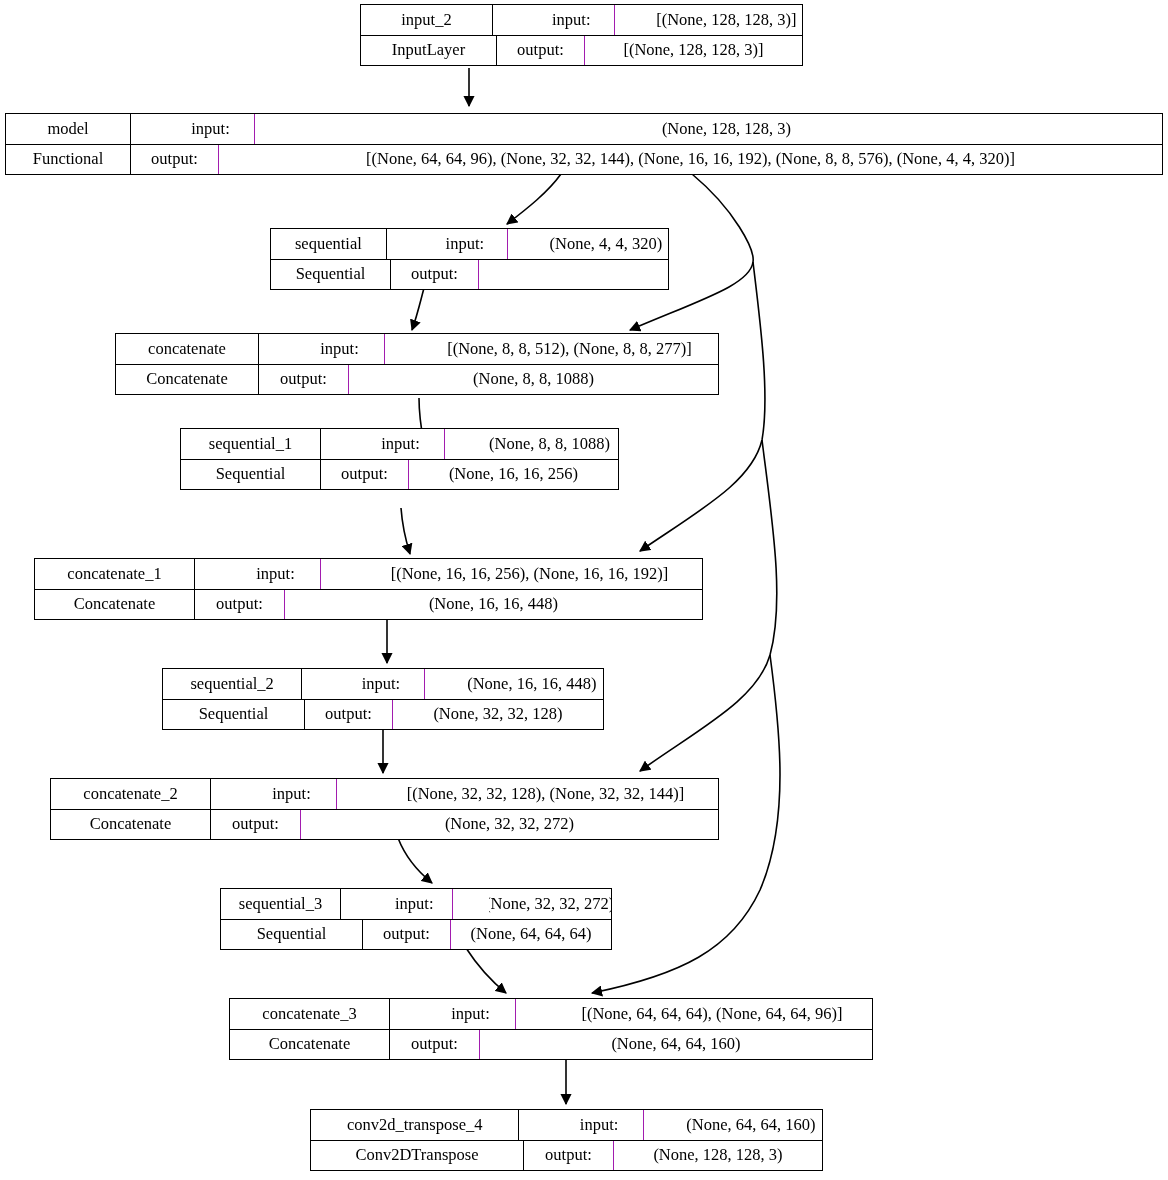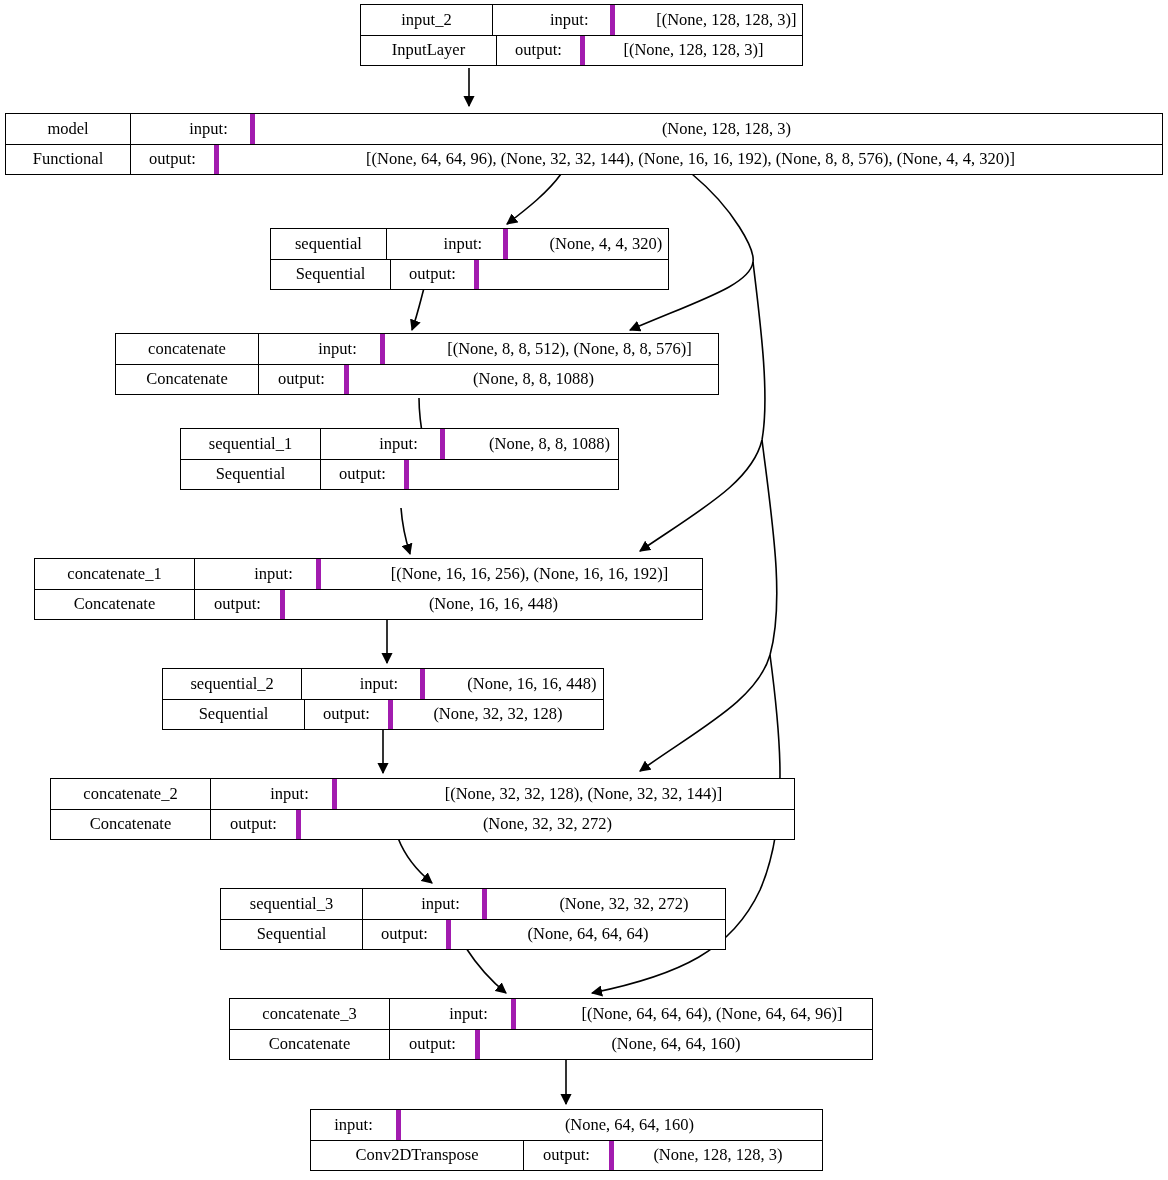--- a/index.html
+++ b/index.html
@@ -52,21 +52,21 @@
     line-height: 1;
     color: #000000;
     white-space: nowrap;
     padding: 0 8px;
     overflow: hidden;
   }
   .cell.c-name {
     border-right: 1px solid #000000;
   }
   .cell.c-key {
-    border-right: 5px solid #a21caf;
+    border-right: 1px solid #a21caf;
   }
   .cell.c-val {
     flex: 1 1 auto;
   }
 </style>
 </head>
 <body>
 
 <div id="canvas">
 
@@ -143,38 +143,39 @@
     <div class="node-row">
       <div class="cell c-name" style="width:120px;">Sequential</div>
       <div class="cell c-key" style="width:88px;">output:</div>
     </div>
   </div>
 
   <div class="node" style="left:115px; top:333px; width:604px; height:62px;">
     <div class="node-row row-top">
       <div class="cell c-name" style="width:143px;">concatenate</div>
       <div class="cell c-key" style="width:90px;">input:</div>
-      <div class="cell c-val">[(None, 8, 8, 512), (None, 8, 8, 576)]</div>
+      <div class="cell c-val">[(None, 8, 8, 512), (None, 8, 8, 277)]</div>
     </div>
     <div class="node-row">
       <div class="cell c-name" style="width:143px;">Concatenate</div>
       <div class="cell c-key" style="width:90px;">output:</div>
       <div class="cell c-val">(None, 8, 8, 1088)</div>
     </div>
   </div>
 
   <div class="node" style="left:180px; top:428px; width:439px; height:62px;">
     <div class="node-row row-top">
       <div class="cell c-name" style="width:140px;">sequential_1</div>
       <div class="cell c-key" style="width:88px;">input:</div>
       <div class="cell c-val">(None, 8, 8, 1088)</div>
     </div>
     <div class="node-row">
       <div class="cell c-name" style="width:140px;">Sequential</div>
       <div class="cell c-key" style="width:88px;">output:</div>
+      <div class="cell c-val">(None, 16, 16, 256)</div>
     </div>
   </div>
 
   <div class="node" style="left:34px; top:558px; width:669px; height:62px;">
     <div class="node-row row-top">
       <div class="cell c-name" style="width:160px;">concatenate_1</div>
       <div class="cell c-key" style="width:90px;">input:</div>
       <div class="cell c-val">[(None, 16, 16, 256), (None, 16, 16, 192)]</div>
     </div>
     <div class="node-row">
@@ -190,34 +191,34 @@
       <div class="cell c-key" style="width:88px;">input:</div>
       <div class="cell c-val">(None, 16, 16, 448)</div>
     </div>
     <div class="node-row">
       <div class="cell c-name" style="width:142px;">Sequential</div>
       <div class="cell c-key" style="width:88px;">output:</div>
       <div class="cell c-val">(None, 32, 32, 128)</div>
     </div>
   </div>
 
-  <div class="node" style="left:50px; top:778px; width:745px; height:62px;">
+  <div class="node" style="left:50px; top:778px; width:669px; height:62px;">
     <div class="node-row row-top">
       <div class="cell c-name" style="width:160px;">concatenate_2</div>
       <div class="cell c-key" style="width:90px;">input:</div>
       <div class="cell c-val">[(None, 32, 32, 128), (None, 32, 32, 144)]</div>
     </div>
     <div class="node-row">
       <div class="cell c-name" style="width:160px;">Concatenate</div>
       <div class="cell c-key" style="width:90px;">output:</div>
       <div class="cell c-val">(None, 32, 32, 272)</div>
     </div>
   </div>
 
-  <div class="node" style="left:220px; top:888px; width:506px; height:62px;">
+  <div class="node" style="left:220px; top:888px; width:392px; height:62px;">
     <div class="node-row row-top">
       <div class="cell c-name" style="width:142px;">sequential_3</div>
       <div class="cell c-key" style="width:88px;">input:</div>
       <div class="cell c-val">(None, 32, 32, 272)</div>
     </div>
     <div class="node-row">
       <div class="cell c-name" style="width:142px;">Sequential</div>
       <div class="cell c-key" style="width:88px;">output:</div>
       <div class="cell c-val">(None, 64, 64, 64)</div>
     </div>
@@ -231,20 +232,21 @@
     </div>
     <div class="node-row">
       <div class="cell c-name" style="width:160px;">Concatenate</div>
       <div class="cell c-key" style="width:90px;">output:</div>
       <div class="cell c-val">(None, 64, 64, 160)</div>
     </div>
   </div>
 
   <div class="node" style="left:310px; top:1109px; width:513px; height:62px;">
     <div class="node-row row-top">
+      <div class="cell c-name" style="width:213px;">conv2d_transpose_4</div>
       <div class="cell c-key" style="width:90px;">input:</div>
       <div class="cell c-val">(None, 64, 64, 160)</div>
     </div>
     <div class="node-row">
       <div class="cell c-name" style="width:213px;">Conv2DTranspose</div>
       <div class="cell c-key" style="width:90px;">output:</div>
       <div class="cell c-val">(None, 128, 128, 3)</div>
     </div>
   </div>
 

